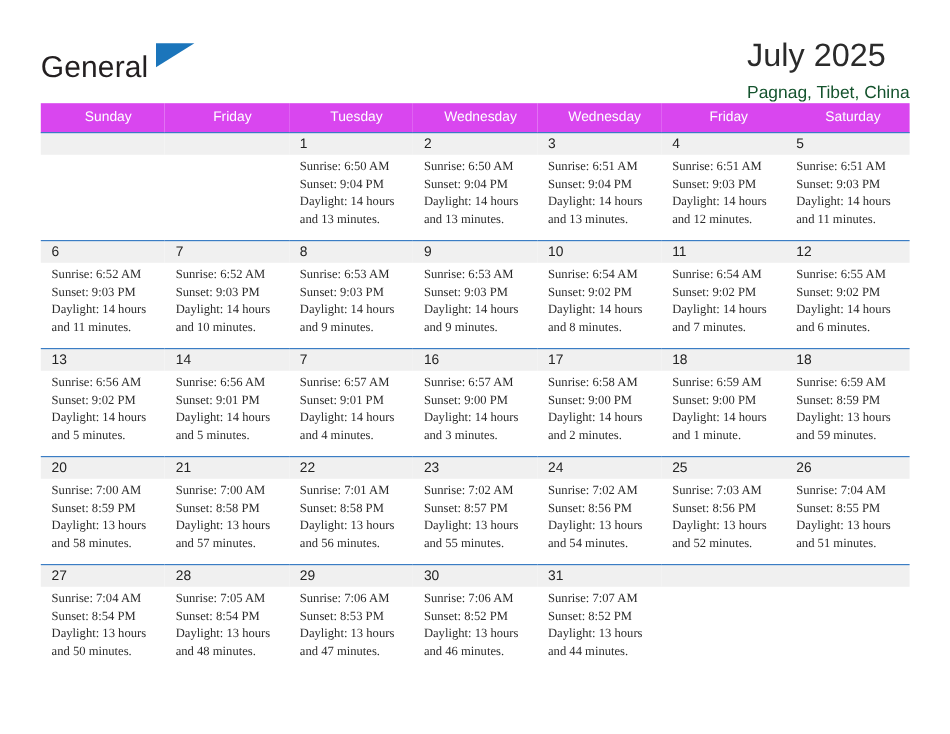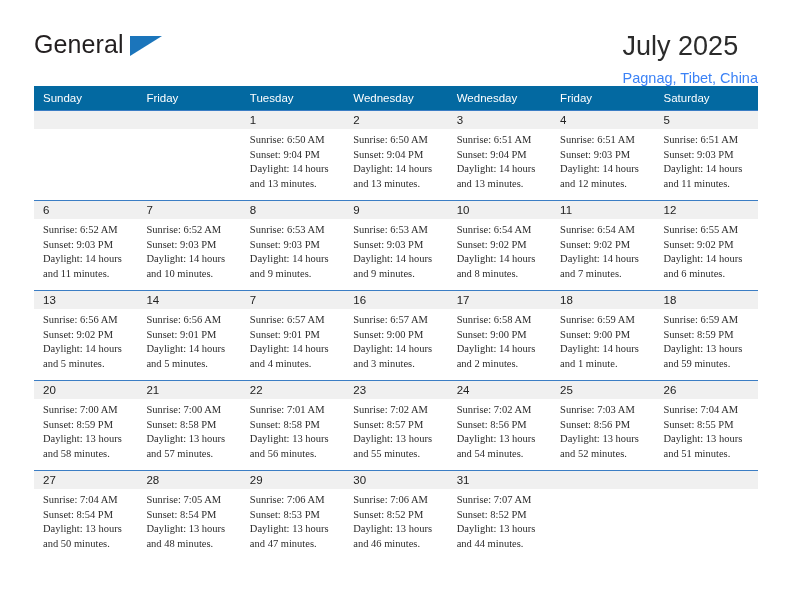--- a/index.html
+++ b/index.html
@@ -28,20 +28,21 @@
     width: 170px;
     height: 56px;
     line-height: 1;
     user-select: none;
   }
   .logo-general {
     font-size: 25px;
     color: #231f20;
     letter-spacing: .1px;
     display: block;
+    margin-top: 12px;
   }
   .logo-blue {
     font-size: 25px;
     color: #0d6fb8;
     display: block;
     margin-left: 36px;
     margin-top: -4px;
   }
   .logo-tri {
     position: absolute;
@@ -54,37 +55,37 @@
   .titles { text-align: left; }
   .month-title {
     font-size: 27px;
     color: #2b2b2b;
     line-height: 1.05;
     font-weight: normal;
     margin: 0;
   }
   .location {
     font-size: 14.5px;
-    color: #3b82f6;
+    color: #14532d;
     margin-top: 10px;
   }
 
   
   .calendar {
     margin: 14px 34px 0 34px;
     width: 724px;
     border-collapse: collapse;
     table-layout: fixed;
   }
   .calendar th {
-    background: #0369a1;
+    background: #d946ef;
     color: #ffffff;
     font-size: 11.5px;
     font-weight: normal;
-    text-align: left;
+    text-align: center;
     padding: 6px 0 6px 9px;
     height: 22px;
     border: none;
   }
   .calendar td {
     vertical-align: top;
     border-top: 1px solid #3b7dc4;
     padding: 0;
     height: 90px;
     width: 103.4px;

